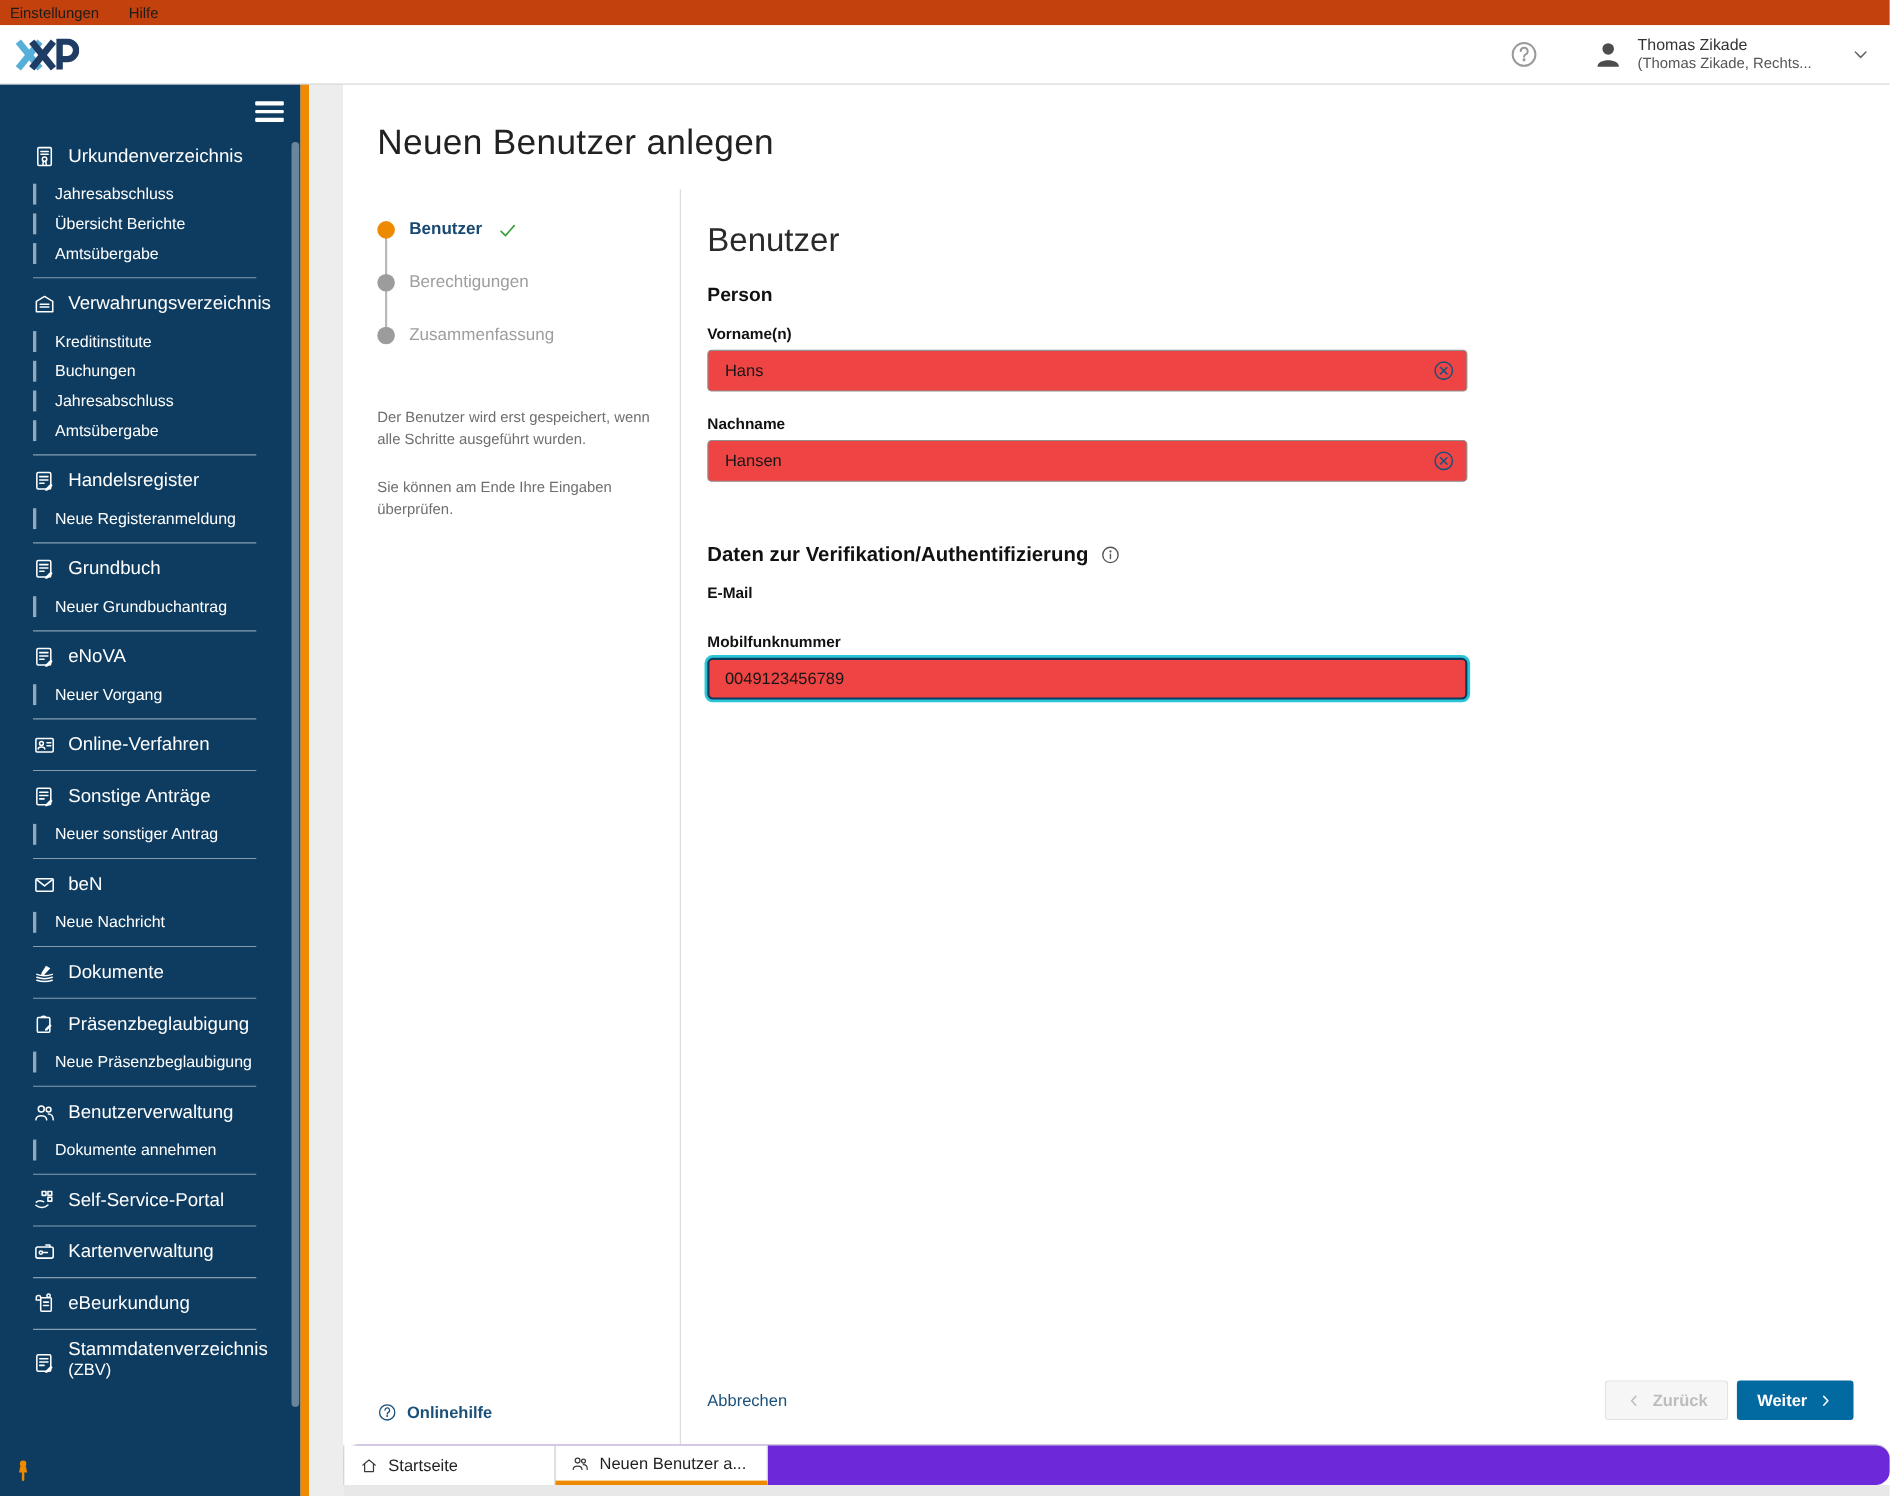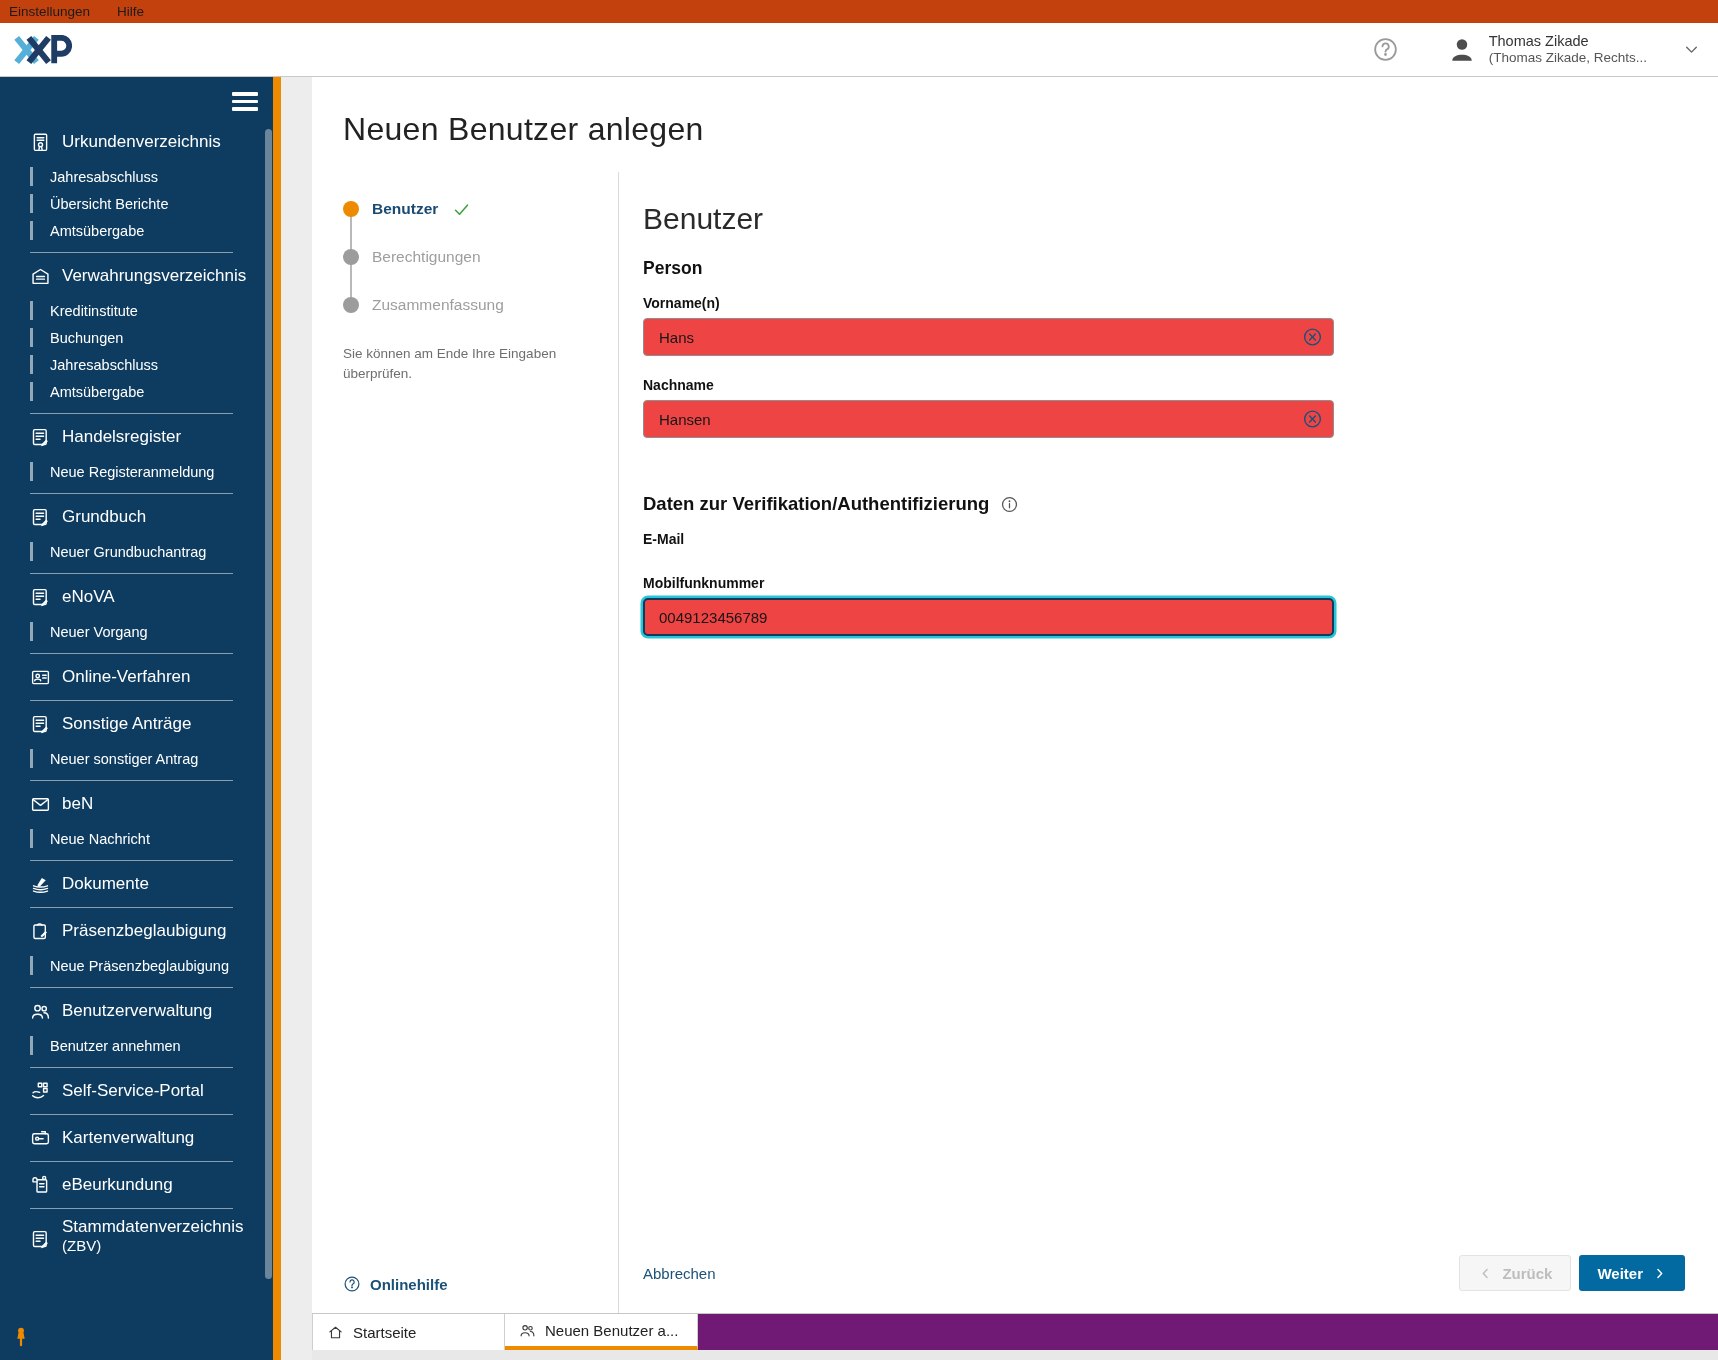--- a/index.html
+++ b/index.html
@@ -99,21 +99,21 @@
   .link-cancel { font-size:15px; color:#1B5179; cursor:pointer; }
   .btn-group { margin-left:auto; display:flex; gap:8px; }
   .btn { height:36px; border-radius:3px; font-size:15px; font-weight:700;
     display:inline-flex; align-items:center; justify-content:center; gap:9px;
     padding:0 18px; cursor:pointer; font-family:"Liberation Sans", sans-serif; }
   .btn .icn { width:15px; height:15px; }
   .btn-back { background:#f6f6f6; color:#bdbdbd; border:1px solid #e3e3e3; }
   .btn-next { background:#0369a1; color:#fff; border:none; }
 
   
-  .tabstrip { height:37px; background:#701a75; border-top:1px solid #c6c6c6; display:flex; }
+  .tabstrip { height:37px; background:#6d28d9; border-top:1px solid #c6c6c6; display:flex;border-radius:13px; }
   .tab { width:193px; display:flex; align-items:center; gap:9px; padding-left:14px;
     font-size:15px; color:#222; background:#fff; border-right:1px solid #cfcfcf; cursor:pointer; }
   .tab .icn { width:17px; height:17px; color:#3a3a3a; flex-shrink:0; }
   .tab.active { border-bottom:4px solid #EE8A00; }
   .tab-label { white-space:nowrap; overflow:hidden; }
   .bottom-strip { height:10px; background:#e8e8e8; }
 </style>
 </head>
 <body>
 
@@ -297,21 +297,21 @@
 
         <div class="nav-section">
           <span class="icn s-icn"><svg viewBox="0 0 24 24" fill="none" stroke="currentColor" stroke-width="1.6" stroke-linecap="round" stroke-linejoin="round">
                 <circle cx="8.6" cy="8.2" r="3.1"></circle>
                 <path d="M3 19.5 c0-5.8 11.2-5.8 11.2 0"></path>
                 <circle cx="16.2" cy="8.8" r="2.5"></circle>
                 <path d="M16 13.4 c2.9 0 5 2.4 5 6.1"></path>
               </svg></span>
           <span>Benutzerverwaltung</span>
         </div>
-        <div class="nav-sub">Benutzer annehmen</div>
+        <div class="nav-sub">Dokumente annehmen</div>
         <div class="nav-divider"></div>
 
         <div class="nav-section">
           <span class="icn s-icn"><svg viewBox="0 0 24 24" fill="none" stroke="currentColor" stroke-width="1.6" stroke-linecap="round" stroke-linejoin="round">
                 <rect x="9.5" y="2.5" width="4" height="4"></rect>
                 <rect x="15.5" y="2.5" width="4" height="4"></rect>
                 <rect x="15.5" y="8.5" width="4" height="4"></rect>
                 <path d="M3.5 13.5 c2.5-2.5 5-1.5 7.5-.5"></path>
                 <path d="M3 16.8 c3.5 3.2 9 3 12.5-.3"></path>
               </svg></span>
@@ -386,20 +386,21 @@
             </div>
             <div class="step">
               <span class="dot"></span>
               <span class="step-label">Berechtigungen</span>
             </div>
             <div class="step">
               <span class="dot"></span>
               <span class="step-label">Zusammenfassung</span>
             </div>
           </div>
+          <p class="note first">Der Benutzer wird erst gespeichert, wenn alle Schritte ausgeführt wurden.</p>
           <p class="note">Sie können am Ende Ihre Eingaben überprüfen.</p>
           <div class="online-help">
             <span class="icn"><svg viewBox="0 0 24 24" fill="none" stroke="currentColor" stroke-width="1.6" stroke-linecap="round" stroke-linejoin="round">
                   <circle cx="12" cy="12" r="9.2"></circle>
                   <path d="M9.3 9.3 a2.8 2.8 0 1 1 4 2.6 c-1 .5-1.3 1-1.3 2"></path>
                   <line x1="12" y1="16.3" x2="12" y2="16.5" stroke-width="2.4"></line>
                 </svg></span>
             <span>Onlinehilfe</span>
           </div>
         </div>

